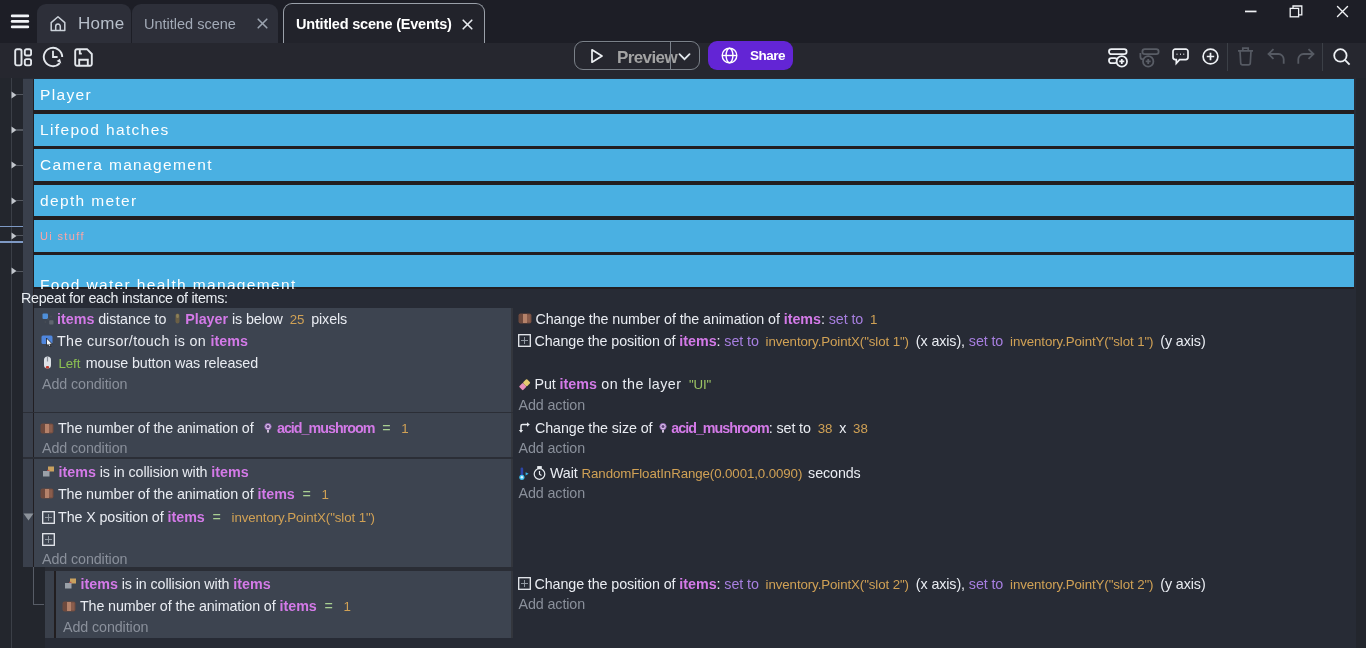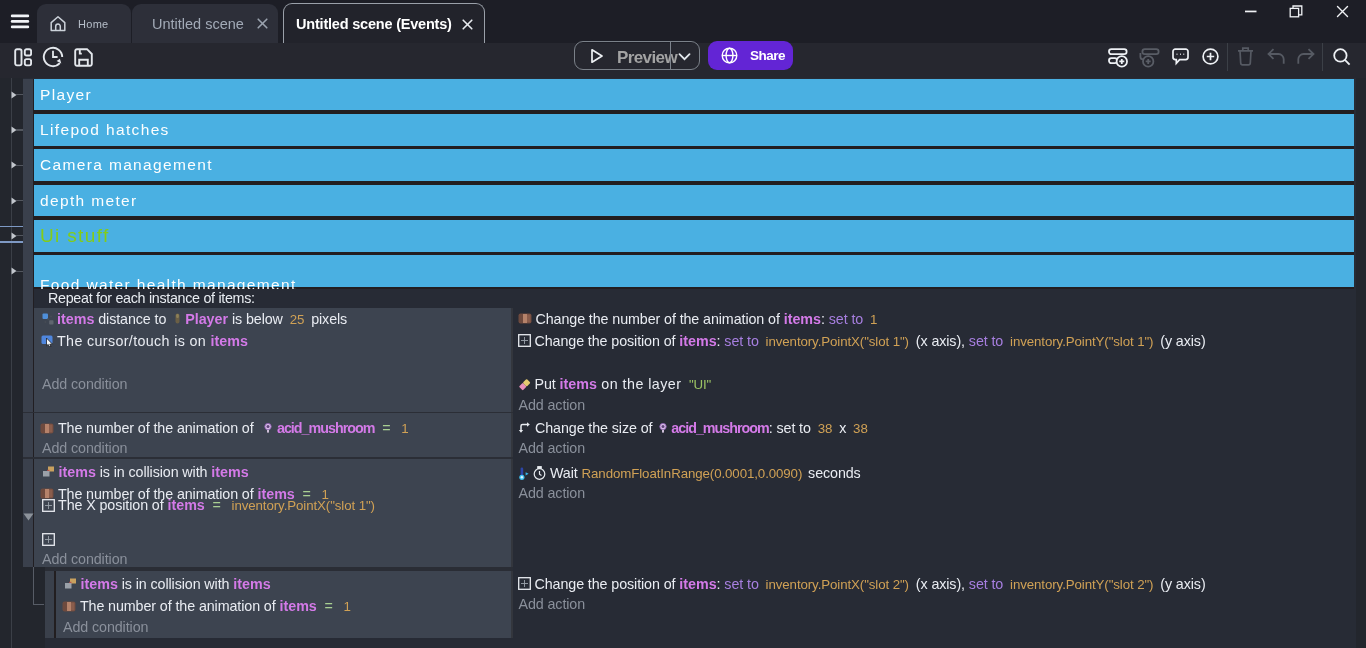--- a/index.html
+++ b/index.html
@@ -31,25 +31,25 @@
     <rect x="0.8" y="0.6" width="18.4" height="2.7" rx="1.35" fill="#f2f4f7"></rect>
     <rect x="0.8" y="6.1" width="18.4" height="2.7" rx="1.35" fill="#f2f4f7"></rect>
     <rect x="0.8" y="11.6" width="18.4" height="2.7" rx="1.35" fill="#f2f4f7"></rect>
   </svg>
 
   <div class="tab" style="left:37px; width:94px; background:#2d2f39;">
     <svg style="margin-left:12px" width="18" height="18" viewBox="0 0 18 18" fill="none" stroke="#ccd2da" stroke-width="1.5" stroke-linejoin="round">
       <path d="M2.2 7.6 L9 1.8 L15.8 7.6 L15.8 15.4 L2.2 15.4 Z"></path>
       <path d="M6.7 15.4 L6.7 11.4 a2.3 2.3 0 0 1 4.6 0 L11.3 15.4"></path>
     </svg>
-    <span style="margin-left:11px;font-size:11px;letter-spacing:0.3px;color:#b7bfca;">Home</span>
+    <span style="margin-left:11px;font-size:17px;letter-spacing:0.3px;color:#b7bfca;">Home</span>
   </div>
 
   <div class="tab" style="left:132px; width:145.5px; background:#2d2f39;">
-    <span style="margin-left:20px;font-size:14.5px;color:#a2aab7;">Untitled scene</span>
+    <span style="margin-left:12px;font-size:14.5px;color:#a2aab7;">Untitled scene</span>
     <svg style="position:absolute;right:9px;top:13px" width="13" height="13" viewBox="0 0 13 13" stroke="#9aa2ae" stroke-width="1.6" stroke-linecap="round">
       <path d="M2.2 2.2 L10.8 10.8 M10.8 2.2 L2.2 10.8"></path>
     </svg>
   </div>
 
   <div class="tab" style="left:283px; top:3px; height:40px; width:202px; background:#22232b; border:1.3px solid #9aa0a9; border-bottom:none;">
     <span style="margin-left:12px;font-size:14.5px;letter-spacing:-0.2px;font-weight:bold;color:#ffffff;">Untitled scene (Events)</span>
     <svg style="position:absolute;right:10px;top:14px" width="13" height="13" viewBox="0 0 13 13" stroke="#e8ebef" stroke-width="1.6" stroke-linecap="round">
       <path d="M2.2 2.2 L10.8 10.8 M10.8 2.2 L2.2 10.8"></path>
     </svg>
@@ -162,21 +162,21 @@
   <div class="abs" style="left:32.6px;top:138.3px;width:1321.4px;height:3.6px;background:#221e20;"></div>
   <div class="abs" style="left:34px;top:141.9px;width:1320px;height:31.7px;background:#4ab0e2;"></div>
   <div class="abs" style="left:32.6px;top:173.6px;width:1321.4px;height:3.6px;background:#221e20;"></div>
   <div class="abs" style="left:34px;top:177.2px;width:1320px;height:31.7px;background:#4ab0e2;"></div>
   <div class="abs" style="left:32.6px;top:208.9px;width:1321.4px;height:1.7px;background:#221e20;"></div>
 
   <div class="row" style="left:40px;top:6.6px;font-size:15.5px;letter-spacing:1.35px;color:#fdfefe;">Player</div>
   <div class="row" style="left:40px;top:41.9px;font-size:15.5px;letter-spacing:1.35px;color:#fdfefe;">Lifepod hatches</div>
   <div class="row" style="left:40px;top:77.2px;font-size:15.5px;letter-spacing:1.35px;color:#fdfefe;">Camera management</div>
   <div class="row" style="left:40px;top:112.5px;font-size:15.5px;letter-spacing:1.35px;color:#fdfefe;">depth meter</div>
-  <div class="row" style="left:40px;top:147.8px;font-size:19px;letter-spacing:1.35px;color:#84cc16;">Ui stuff</div>
+  <div class="row" style="left:40px;top:147.8px;font-size:11px;letter-spacing:1.35px;color:#fca5a5;">Ui stuff</div>
   <div class="row" style="left:40px;top:197px;font-size:15.5px;letter-spacing:1.35px;color:#fdfefe;">Food water health management</div>
 
   <div class="abs" style="left:34px;top:210.6px;width:1320px;height:123px;background:#272b35;"></div>
   <div class="abs" style="left:34px;top:229.6px;width:477.3px;height:104px;background:#3d4450;"></div>
   <div class="abs" style="left:511.3px;top:229.6px;width:1.4px;height:104px;background:#33363d;"></div>
   <div class="abs" style="left:23px;top:333.6px;width:490px;height:1.8px;background:#2b2e36;"></div>
 
   <div class="abs" style="left:34px;top:335.4px;width:1320px;height:43.2px;background:#272b35;"></div>
   <div class="abs" style="left:34px;top:335.4px;width:477.3px;height:43.2px;background:#3d4450;"></div>
   <div class="abs" style="left:511.3px;top:335.4px;width:1.4px;height:43.2px;background:#33363d;"></div>
@@ -223,21 +223,21 @@
   <div class="abs" style="left:16px;top:157.3px;width:6.6px;height:1.2px;background:#53575f;"></div>
   <div class="abs" style="left:16px;top:192.6px;width:6.6px;height:1.2px;background:#53575f;"></div>
 
   <div class="abs" style="left:0;top:147.5px;width:22.5px;height:1.6px;background:#7e99c4;"></div>
   <div class="abs" style="left:0;top:163.3px;width:22.5px;height:1.6px;background:#7e99c4;"></div>
 
   <svg class="abs" style="left:23.4px;top:435.3px" width="11" height="8" viewBox="0 0 11 8">
         <path d="M0.5 0.5 L10.5 0.5 L5.5 7.5 Z" fill="#8d939b"></path>
       </svg>
 
-  <div class="row" style="left:48px;top:209.9px;color:#e9edf2;letter-spacing:-0.3px;">Repeat for each instance of items:</div>
+  <div class="row" style="left:21px;top:209.9px;color:#e9edf2;letter-spacing:-0.3px;">Repeat for each instance of items:</div>
 
   <div class="row" style="left:41.5px;top:230.9px;">
     <svg width="12" height="12" viewBox="0 0 12 12" style="margin-right:3.5px">
           <rect x="0.5" y="0.5" width="5.5" height="5.5" rx="1" fill="#4f8fd9"></rect>
           <rect x="7.2" y="7.2" width="4.3" height="4.3" rx="0.8" fill="#60666f"></rect>
           <rect x="5.4" y="5.4" width="1.8" height="1.8" fill="#474d56"></rect>
           <rect x="2.6" y="8.2" width="1.6" height="1.6" fill="#474d56"></rect>
           <rect x="8.2" y="2.6" width="1.6" height="1.6" fill="#474d56"></rect>
         </svg>
     <span><b class="ob">items</b> distance to&nbsp; </span>
@@ -247,20 +247,28 @@
         </svg>
     <span><b class="ob">Player</b> is below <span class="pm">25</span> pixels</span>
   </div>
   <div class="row" style="left:41px;top:252.7px;">
     <svg width="13" height="13" viewBox="0 0 13 13" style="margin-right:3px">
           <rect x="0.5" y="1.5" width="11" height="8.5" rx="1.5" fill="#4f86dd"></rect>
           <path d="M5.5 4 L11.5 10.2 L8.8 10.2 L10 12.6 L8.3 12.6 L7.2 10.4 L5.5 11.8 Z" fill="#f4f6f8" stroke="#1a1d22" stroke-width="0.8"></path>
         </svg>
     <span><span style="letter-spacing:0.35px">The cursor/touch is on </span><b class="ob">items</b></span>
   </div>
+  <div class="row" style="left:42px;top:274.5px;">
+    <svg width="11" height="13" viewBox="0 0 11 13" style="margin-right:4px">
+          <rect x="2" y="0.5" width="7" height="12" rx="3.5" fill="#dde1e7"></rect>
+          <rect x="4.9" y="1" width="1.2" height="4.5" fill="#8a9099"></rect>
+          <rect x="3.9" y="10" width="3.2" height="2.4" rx="1.2" fill="#c0392b"></rect>
+        </svg>
+    <span><span class="st" style="color:#8cc152;">Left</span> mouse button was released</span>
+  </div>
   <div class="row gr" style="left:42px;top:295.9px;">Add condition</div>
 
   <div class="row" style="left:518px;top:230.9px;">
     <svg width="14" height="11" viewBox="0 0 14 11" style="margin-right:3.5px">
           <rect x="0.5" y="0.5" width="13" height="10" rx="2" fill="#6e4a3e"></rect>
           <rect x="5" y="1" width="4" height="9" fill="#b5826a"></rect>
           <rect x="9" y="1.5" width="3.5" height="8" fill="#8a5d4c"></rect>
         </svg>
     <span>Change the number of the animation of <b class="ob">items</b>: <span class="kw">set to</span> <span class="pm">1</span></span>
   </div>
@@ -323,21 +331,21 @@
     <span><b class="ob">items</b> is in collision with <b class="ob">items</b></span>
   </div>
   <div class="row" style="left:40.4px;top:405.7px;">
     <svg width="14" height="11" viewBox="0 0 14 11" style="margin-right:3.5px">
           <rect x="0.5" y="0.5" width="13" height="10" rx="2" fill="#6e4a3e"></rect>
           <rect x="5" y="1" width="4" height="9" fill="#b5826a"></rect>
           <rect x="9" y="1.5" width="3.5" height="8" fill="#8a5d4c"></rect>
         </svg>
     <span>The number of the animation of <b class="ob">items</b>&nbsp; <span class="eq">=</span>&nbsp; <span class="pm">1</span></span>
   </div>
-  <div class="row" style="left:41.5px;top:417px;justify-content:flex-end;">
+  <div class="row" style="left:41.5px;top:429px;justify-content:flex-end;">
     <svg width="13" height="13" viewBox="0 0 13 13" style="margin-right:3.5px" fill="none">
           <rect x="0.7" y="0.7" width="11.6" height="11.6" stroke="#e8ebf0" stroke-width="1.3"></rect>
           <path d="M6.5 3 L6.5 10 M3 6.5 L10 6.5" stroke="#9aa1aa" stroke-width="0.9"></path>
         </svg>
     <span>The X position of <b class="ob">items</b>&nbsp; <span class="eq">=</span>&nbsp; <span class="pm">inventory.PointX("slot 1")</span></span>
   </div>
   <div class="row" style="left:41.5px;top:451.5px;">
     <svg width="13" height="13" viewBox="0 0 13 13" style="margin-right:3.5px" fill="none">
           <rect x="0.7" y="0.7" width="11.6" height="11.6" stroke="#e8ebf0" stroke-width="1.3"></rect>
           <path d="M6.5 3 L6.5 10 M3 6.5 L10 6.5" stroke="#9aa1aa" stroke-width="0.9"></path>

